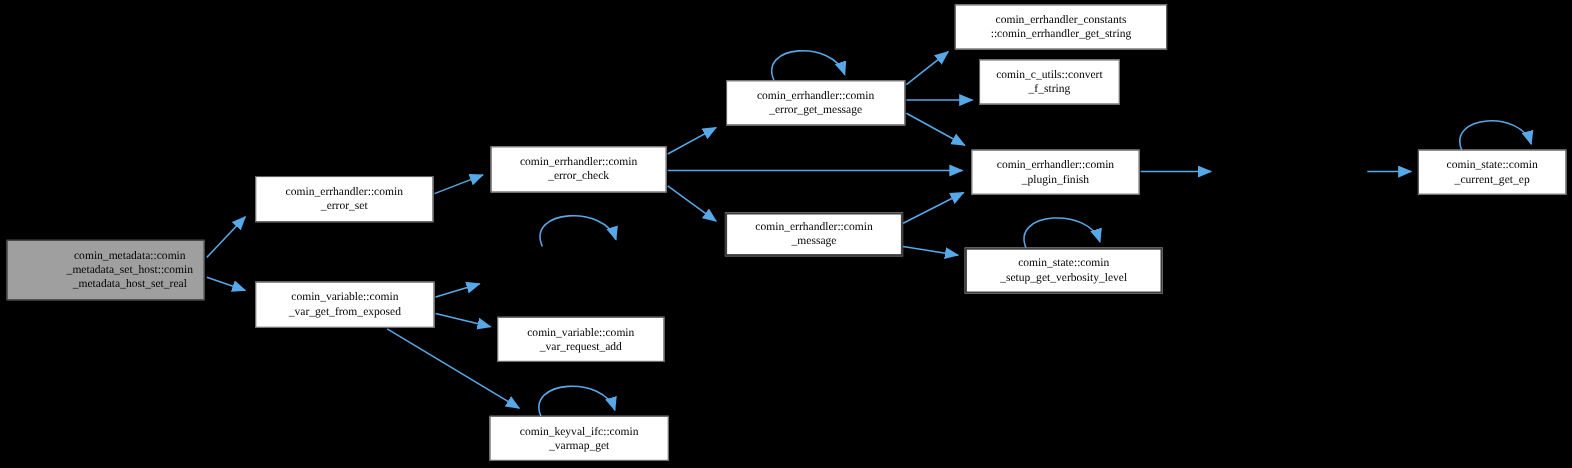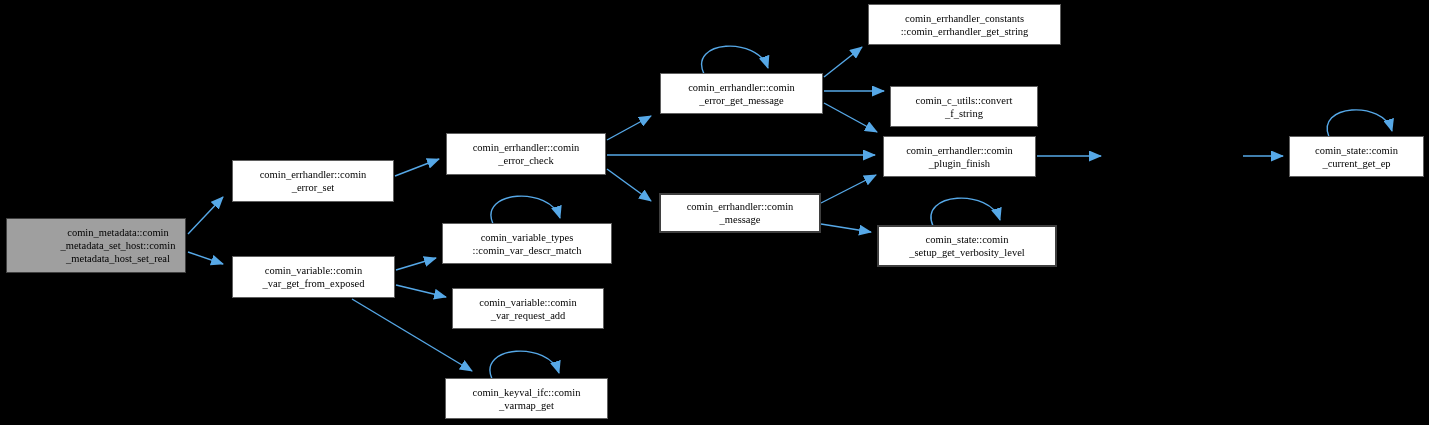--- a/index.html
+++ b/index.html
@@ -87,24 +87,20 @@
   <div class="node" style="left:232px;top:256px;width:163px;height:42px">
     <span class="ln">comin_variable::comin</span>
     <span class="ln">_var_get_from_exposed</span>
   </div>
 
   <div class="node" style="left:446px;top:133px;width:160px;height:42px">
     <span class="ln">comin_errhandler::comin</span>
     <span class="ln">_error_check</span>
   </div>
 
-  <div class="node" style="left:442px;top:223px;width:170px;height:41px">
-    <span class="ln">comin_variable_types</span>
-    <span class="ln">::comin_var_descr_match</span>
-  </div>
 
   <div class="node" style="left:452px;top:288px;width:152px;height:41px">
     <span class="ln">comin_variable::comin</span>
     <span class="ln">_var_request_add</span>
   </div>
 
   <div class="node" style="left:445px;top:378px;width:163px;height:41px">
     <span class="ln">comin_keyval_ifc::comin</span>
     <span class="ln">_varmap_get</span>
   </div>
@@ -117,21 +113,21 @@
   <div class="node bold" style="left:659px;top:193px;width:162px;height:40px">
     <span class="ln">comin_errhandler::comin</span>
     <span class="ln">_message</span>
   </div>
 
   <div class="node" style="left:868px;top:4px;width:193px;height:41px">
     <span class="ln">comin_errhandler_constants</span>
     <span class="ln">::comin_errhandler_get_string</span>
   </div>
 
-  <div class="node" style="left:890px;top:86px;width:148px;height:41px">
+  <div class="node" style="left:890px;top:54px;width:128px;height:41px">
     <span class="ln">comin_c_utils::convert</span>
     <span class="ln">_f_string</span>
   </div>
 
   <div class="node" style="left:883px;top:136px;width:153px;height:41px">
     <span class="ln">comin_errhandler::comin</span>
     <span class="ln">_plugin_finish</span>
   </div>
 
   <div class="node bold" style="left:877px;top:225px;width:180px;height:42px">

